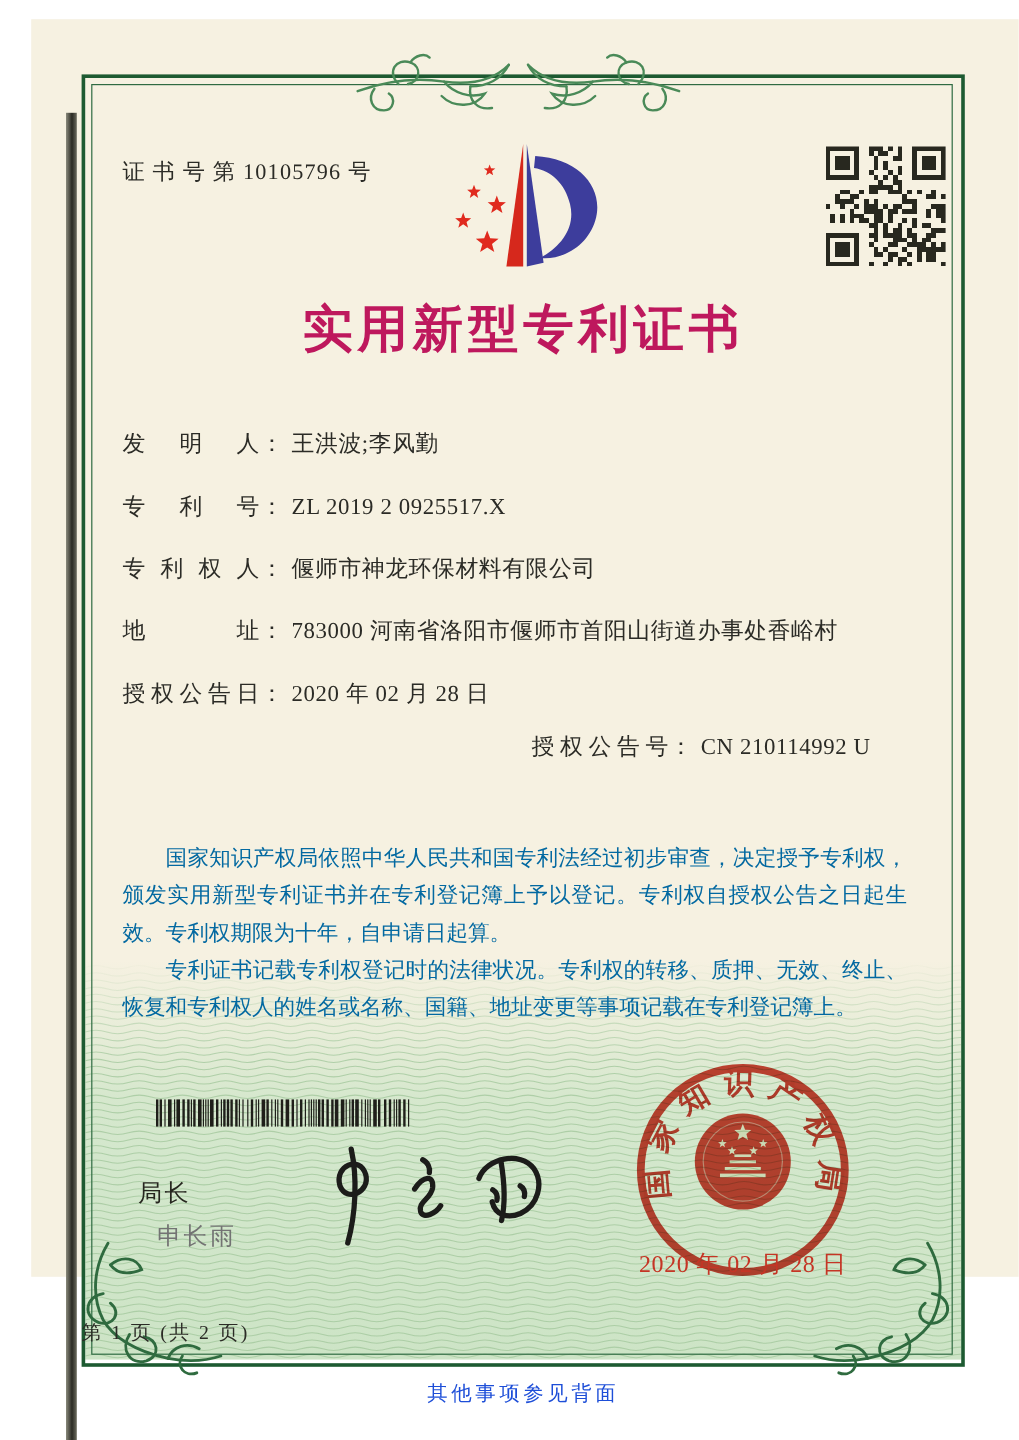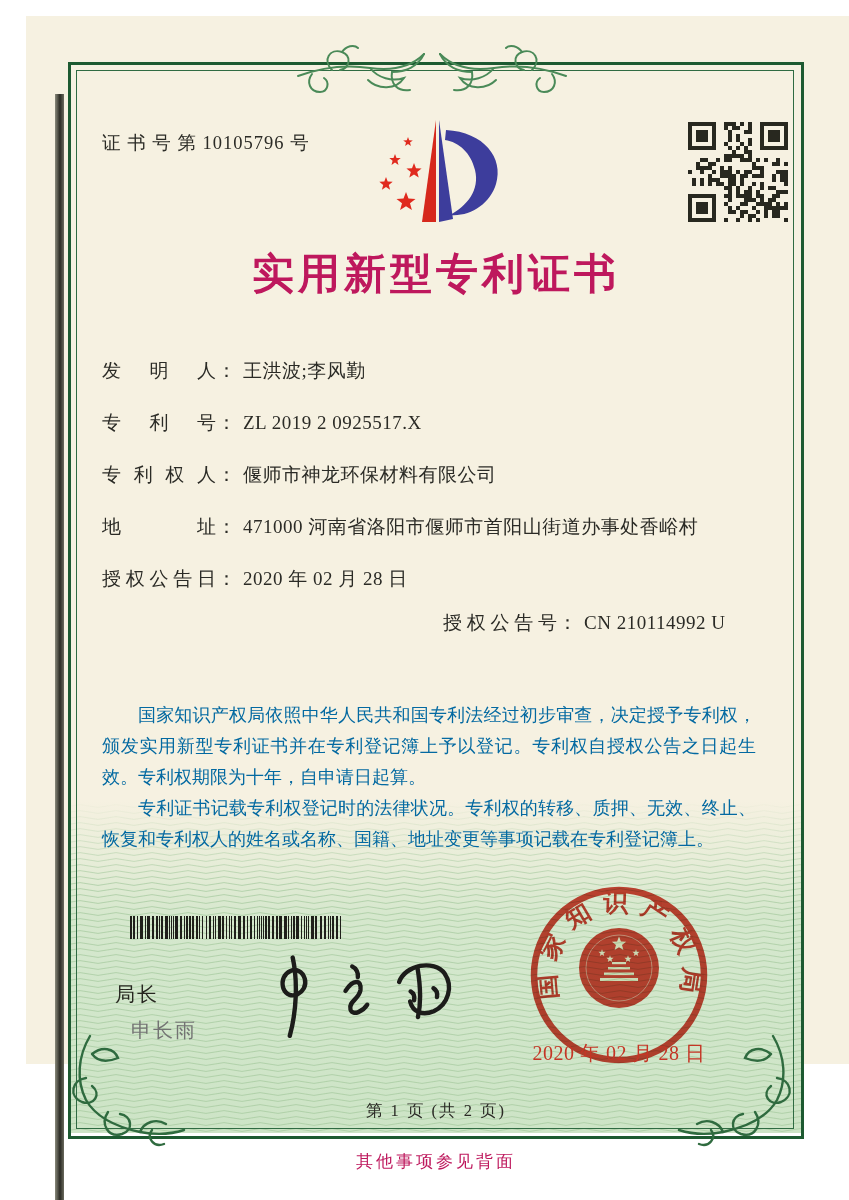--- a/index.html
+++ b/index.html
@@ -33,24 +33,24 @@
          text-align:justify;color:#0369a1;}
   .paras p{margin:0;text-indent:2em;}
   .barcode{position:absolute;left:104px;top:900px;width:216px;height:23px;}
   .sig-script{position:absolute;left:222px;top:932px;width:228px;height:104px;transform:rotate(-3deg);}
   .officer-title{position:absolute;left:89px;top:965px;font-size:20px;letter-spacing:2px;color:#26261f;}
   .officer-name{position:absolute;left:105px;top:1001px;font-size:20px;letter-spacing:2px;color:#737373;}
   .seal{position:absolute;left:498px;top:864px;width:190px;height:190px;
         mix-blend-mode:multiply;opacity:.94;}
   .seal-date{position:absolute;left:498px;top:1024px;width:190px;text-align:center;
              font-size:20px;color:#c53525;letter-spacing:.5px;}
-  .page-ind{position:absolute;left:42px;top:1084px;width:736px;text-align:center;
+  .page-ind{position:absolute;left:42px;top:1084px;width:736px;text-align:left;
             font-size:16.5px;letter-spacing:2px;}
   .back-note{position:absolute;left:42px;top:1134px;width:736px;text-align:center;
-             font-size:17px;letter-spacing:3px;color:#be185d;}
+             font-size:17px;letter-spacing:3px;color:#1d4ed8;}
   .orn-top{position:absolute;left:266px;top:22px;width:280px;height:70px;}
   .orn-bl{position:absolute;left:30px;top:1016px;width:135px;height:120px;}
   .orn-br{position:absolute;left:646px;top:1016px;width:135px;height:120px;transform:scaleX(-1);}
   svg{display:block;}
 </style>
 </head>
 <body>
 
 <div class="paper">
 
@@ -356,21 +356,21 @@
     <div class="frow">
       <span class="flabel">发明人</span><span class="colon">：</span><span class="fvalue">王洪波;李风勤</span>
     </div>
     <div class="frow">
       <span class="flabel">专利号</span><span class="colon">：</span><span class="fvalue">ZL 2019 2 0925517.X</span>
     </div>
     <div class="frow">
       <span class="flabel">专利权人</span><span class="colon">：</span><span class="fvalue">偃师市神龙环保材料有限公司</span>
     </div>
     <div class="frow">
-      <span class="flabel">地址</span><span class="colon">：</span><span class="fvalue">471000 河南省洛阳市偃师市首阳山街道办事处香峪村</span>
+      <span class="flabel">地址</span><span class="colon">：</span><span class="fvalue">783000 河南省洛阳市偃师市首阳山街道办事处香峪村</span>
     </div>
     <div class="frow">
       <span class="flabel">授权公告日</span><span class="colon">：</span><span class="fvalue">2020 年 02 月 28 日</span>
       <span class="g2">
         <span class="flabel">授权公告号</span><span class="colon">：</span><span class="fvalue">CN 210114992 U</span>
       </span>
     </div>
   </div>
 
   <div class="paras">

